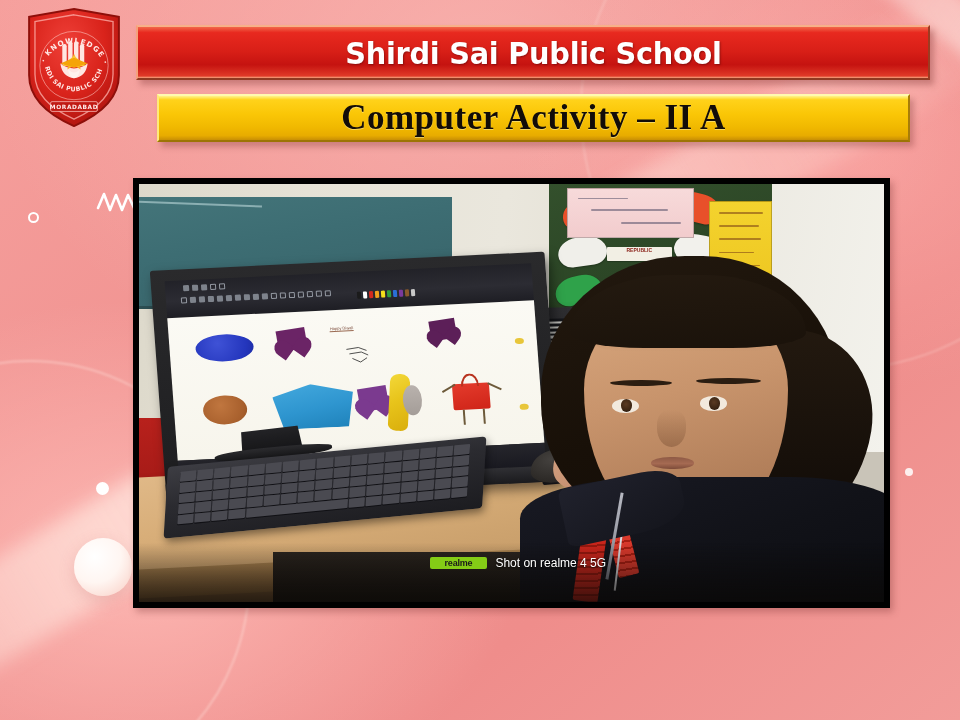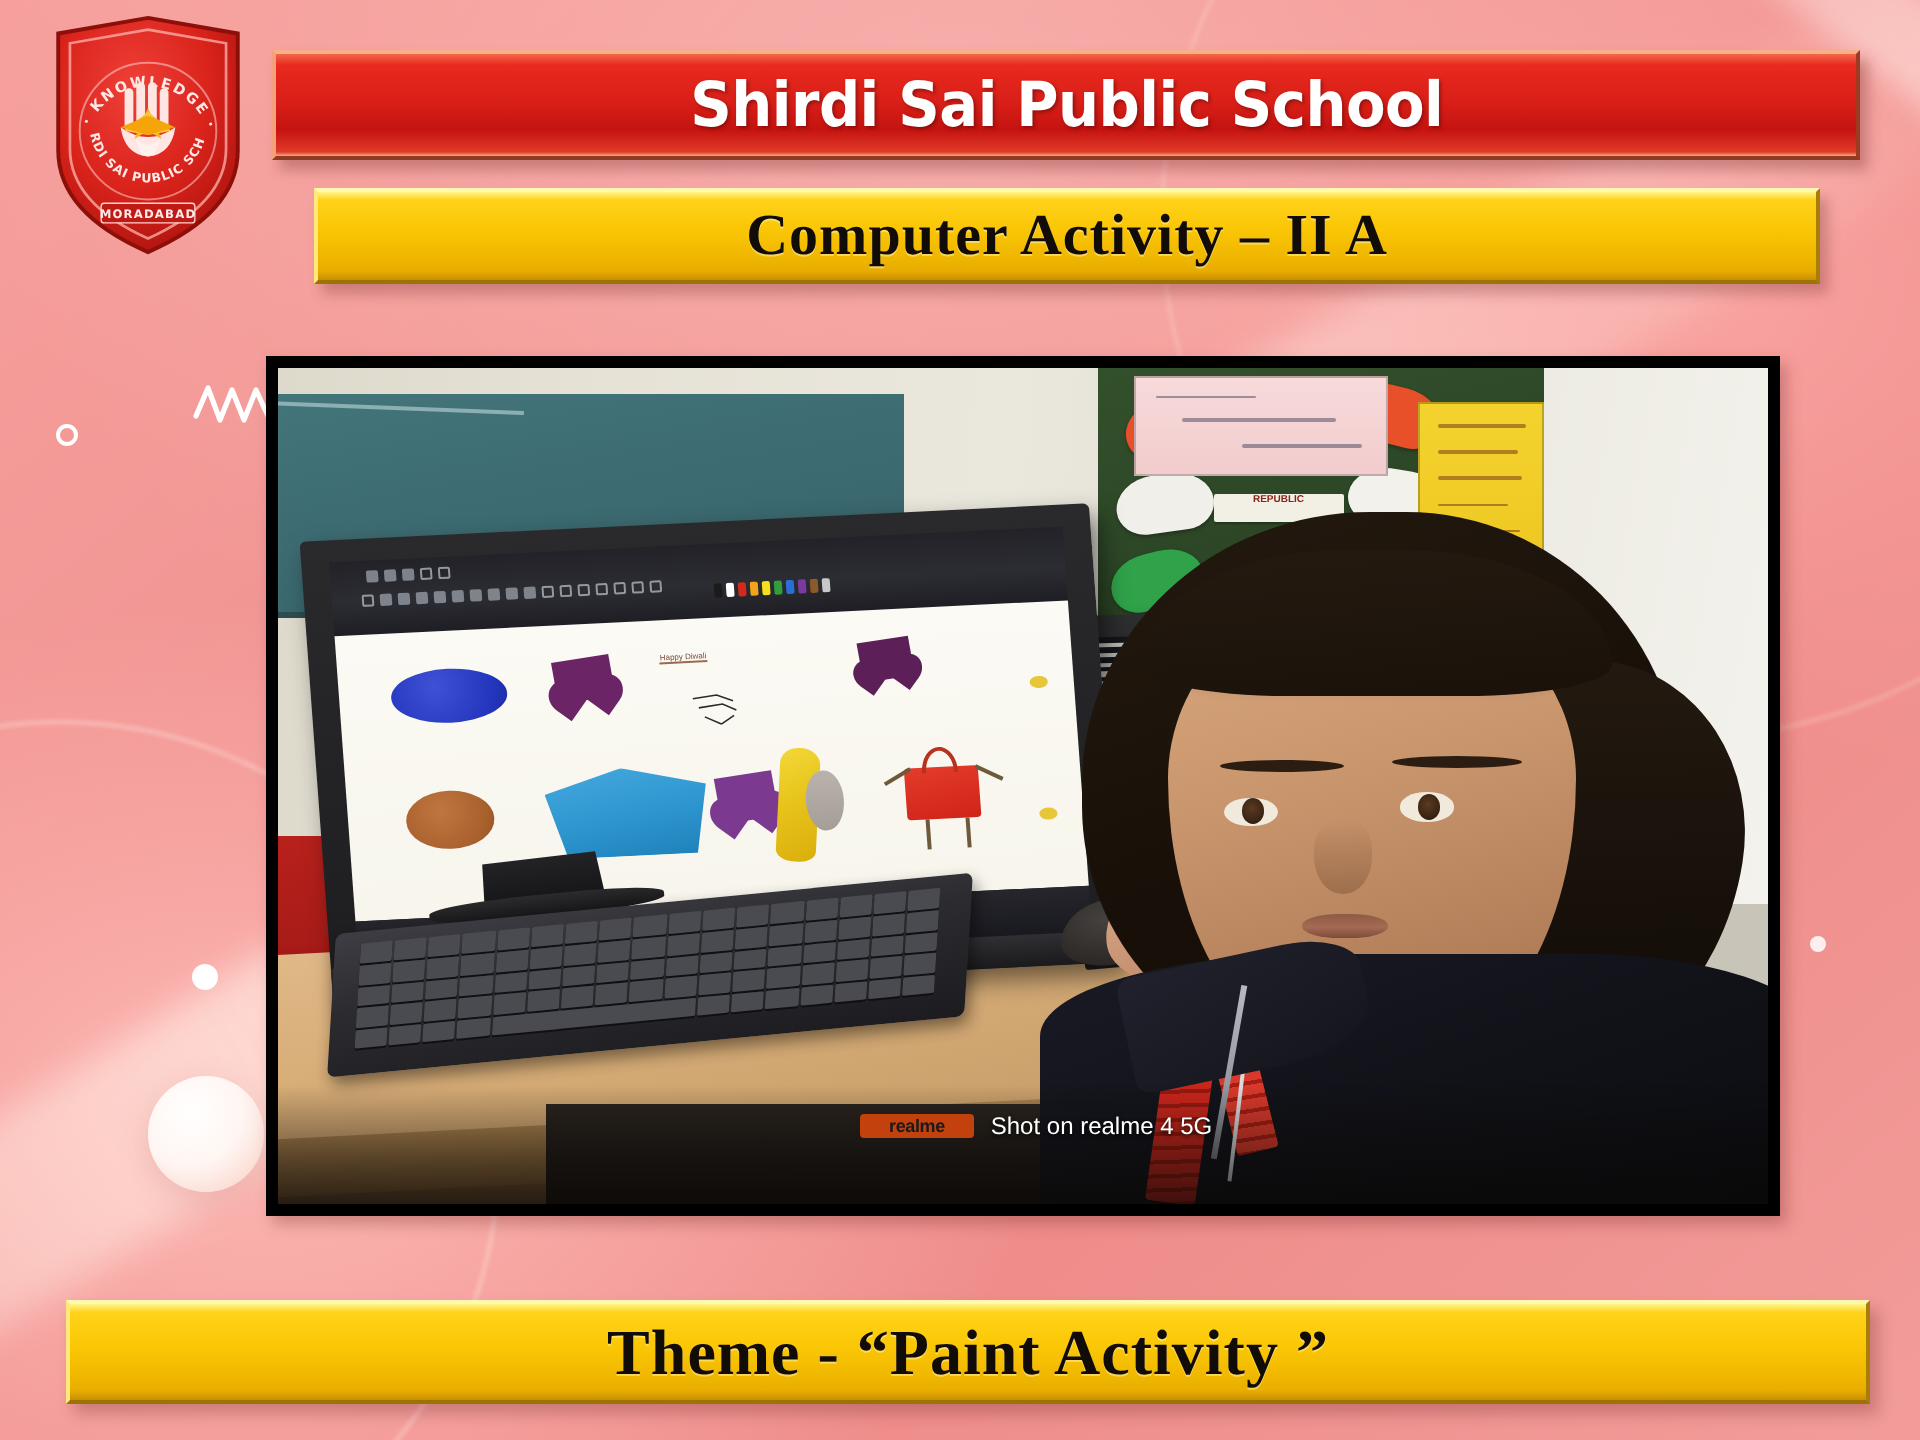--- a/index.html
+++ b/index.html
@@ -146,21 +146,21 @@
     border-top: 2px solid #fff9b0;
     border-left: 2px solid #ffe97a;
     border-right: 2px solid #a87d08;
     border-bottom: 2px solid #9c7405;
     box-shadow: 4px 5px 6px rgba(120,50,50,0.32);
   }
   .banner-gold .banner-text,
   .banner-bottom .banner-text {
     font-family: "Liberation Serif", serif;
     font-weight: bold;
-    font-size: 29px;
+    font-size: 35px;
     color: #120c08;
     letter-spacing: 0.5px;
     text-shadow: 0 1px 0 rgba(255,250,200,0.45);
   }
   .banner-bottom {
     left: 33px; top: 650px;
     width: 902px; height: 52px;
     background: linear-gradient(180deg, #fff58a 0%, #ffd21a 9%, #fbc806 42%, #f1b900 72%, #e9ad00 90%, #c98f05 100%);
     border-top: 2px solid #fff9b0;
     border-left: 2px solid #ffe97a;
@@ -542,21 +542,21 @@
     background: #d9d9de; transform: rotate(7deg);
   }
 
   
   .watermark {
     position: absolute; left: 39%; top: 89%;
     display: flex; align-items: center; gap: 8px;
     z-index: 9;
   }
   .realme-badge {
-    background: #c2410c;
+    background: #84cc16;
     color: #1a1a1a;
     font-family: "Liberation Sans", sans-serif;
     font-weight: bold;
     font-size: 9px;
     padding: 1px 15px;
     border-radius: 2px;
     letter-spacing: -0.2px;
   }
   .shot-text {
     color: #ffffff;
@@ -926,17 +926,14 @@
 
       <div class="wm-strip"></div>
       <div class="watermark">
         <span class="realme-badge">realme</span>
         <span class="shot-text">Shot on realme 4 5G</span>
       </div>
 
     </div>
   </div>
 
-  <div class="banner banner-bottom">
-    <span class="banner-text">Theme - “Paint Activity ”</span>
-  </div>
 
 </div>
 
 </body></html>

